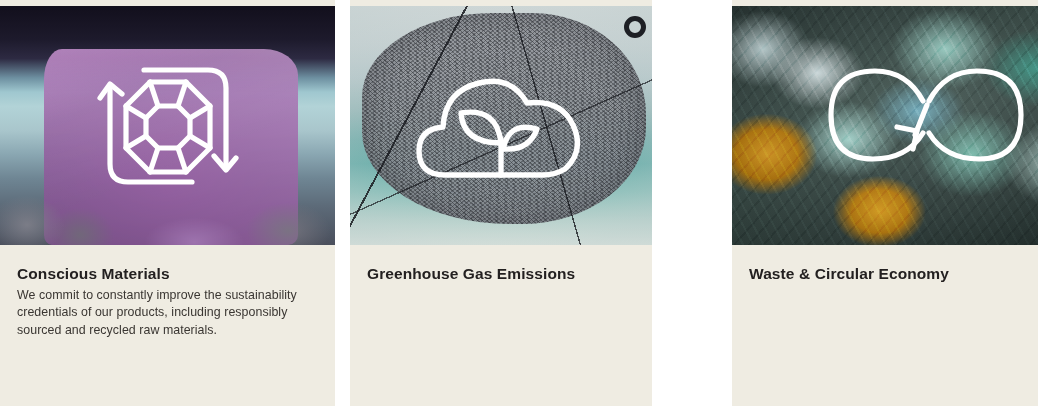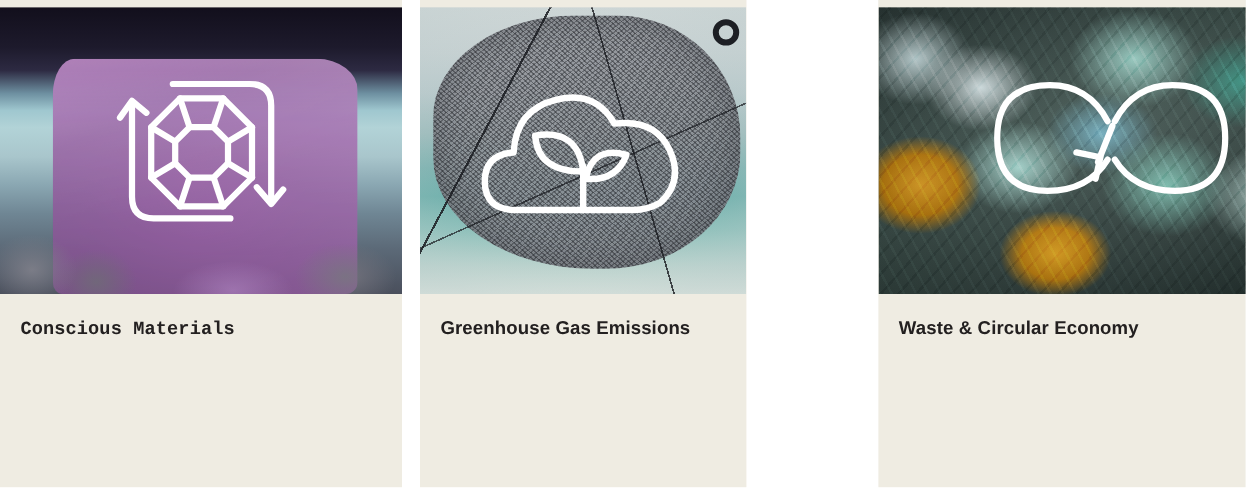--- a/index.html
+++ b/index.html
@@ -25,22 +25,22 @@
 
   
   .card {
     position: absolute;
     top: 0;
     height: 406px;
     background: #efece2;
     overflow: hidden;
   }
 
-  .card--one   { left: 0px;   width: 335px; font-family: Liberation Mono, monospace; }
-  .card--two   { left: 350px; width: 272px; }
+  .card--one   { left: 0px;   width: 335px; }
+  .card--two   { left: 350px; width: 302px; }
   .card--three { left: 732px; width: 388px; }
 
   
   .card-topstrip {
     height: 6px;
     width: 100%;
     background: #efece2;
   }
 
   
@@ -231,20 +231,21 @@
           <path d="M98 136 L90 112"></path>
           <path d="M62 136 L70 112"></path>
           <path d="M38 112 L58 100"></path>
           <path d="M38 70 L58 82"></path>
         </svg>
       </div>
     </div>
 
     <div class="card-body">
       <div class="card-title">Conscious Materials</div>
+      <div class="card-copy">We commit to constantly improve the sustainability credentials of our products, including responsibly sourced and recycled raw materials.</div>
     </div>
   </div>
 
   <div class="card card--two">
     <div class="card-topstrip"></div>
 
     <div class="card-media">
       <div class="photo photo--mesh"></div>
       <div class="mesh-ring"></div>
 

